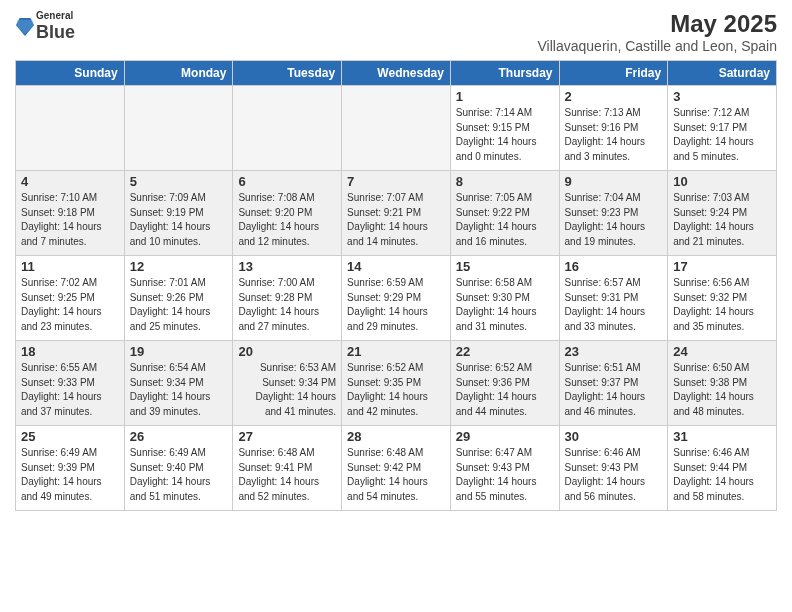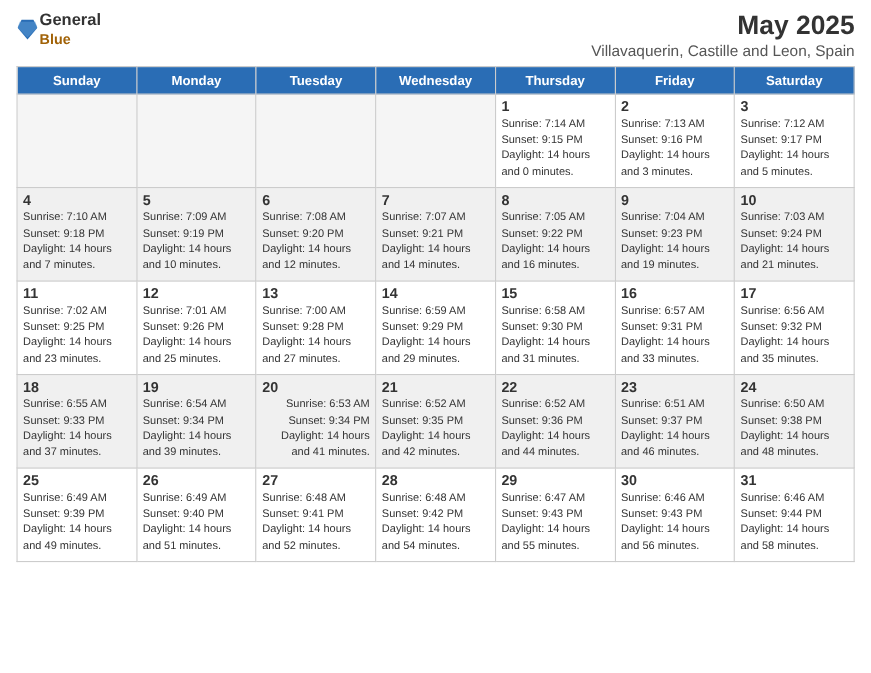--- a/index.html
+++ b/index.html
@@ -44,21 +44,21 @@
       color: #555;
     }
     .calendar {
       width: 100%;
       border-collapse: collapse;
       font-size: 10.5px;
     }
     .calendar th {
       background: #2a6db5;
       color: #fff;
-      text-align: center;
+      text-align: right;
       padding: 5px 6px;
       font-size: 12px;
       font-weight: bold;
       border: 1px solid #ccc;
     }
     .calendar td {
       border: 1px solid #ccc;
       vertical-align: top;
       padding: 3px 5px;
       width: calc(100%/7);
@@ -87,22 +87,22 @@
 <body>
 
 <div class="page">
   <div class="header">
     <div class="logo">
       <svg class="logo-icon" viewBox="0 0 20 24" width="20" height="24">
         <polygon points="4,2 16,2 20,10 10,22 0,10" fill="#2a6db5"></polygon>
         <polygon points="10,4 18,4 20,10 10,20 0,10 2,4" fill="#5b9bd5" opacity="0.5"></polygon>
       </svg>
       <div>
-        <div style="font-size:15px;font-weight:bold;color:#333;line-height:1.2">General</div>
-        <div style="font-size:13px;font-weight:bold;color:#a16207;line-height:1.2">Blue</div>
+        <div style="font-size:10px;font-weight:bold;color:#333;line-height:1.2">General</div>
+        <div style="font-size:18px;font-weight:bold;color:#404040;line-height:1.2">Blue</div>
       </div>
     </div>
     <div class="title-block">
       <div class="month-title">May 2025</div>
       <div class="location">Villavaquerin, Castille and Leon, Spain</div>
     </div>
   </div>
 
   <table class="calendar">
     <thead>

